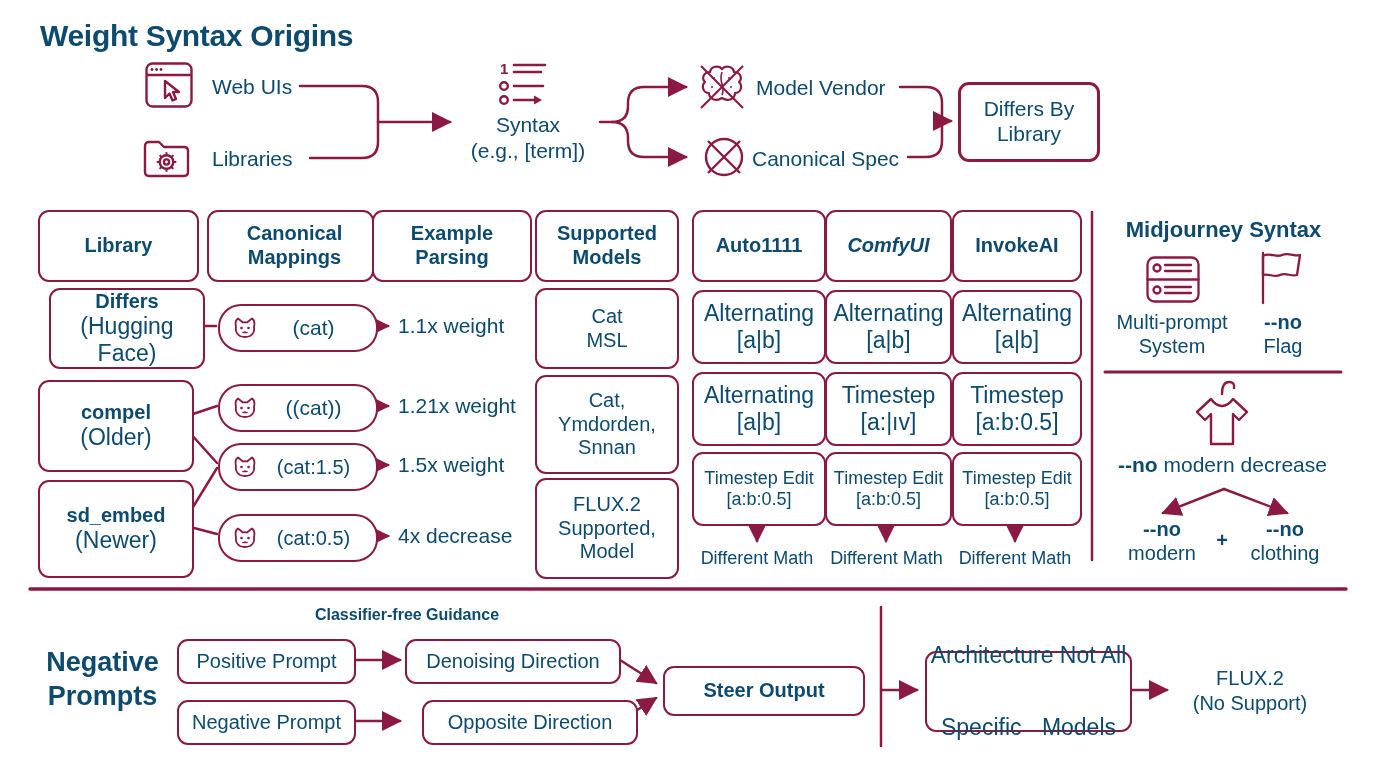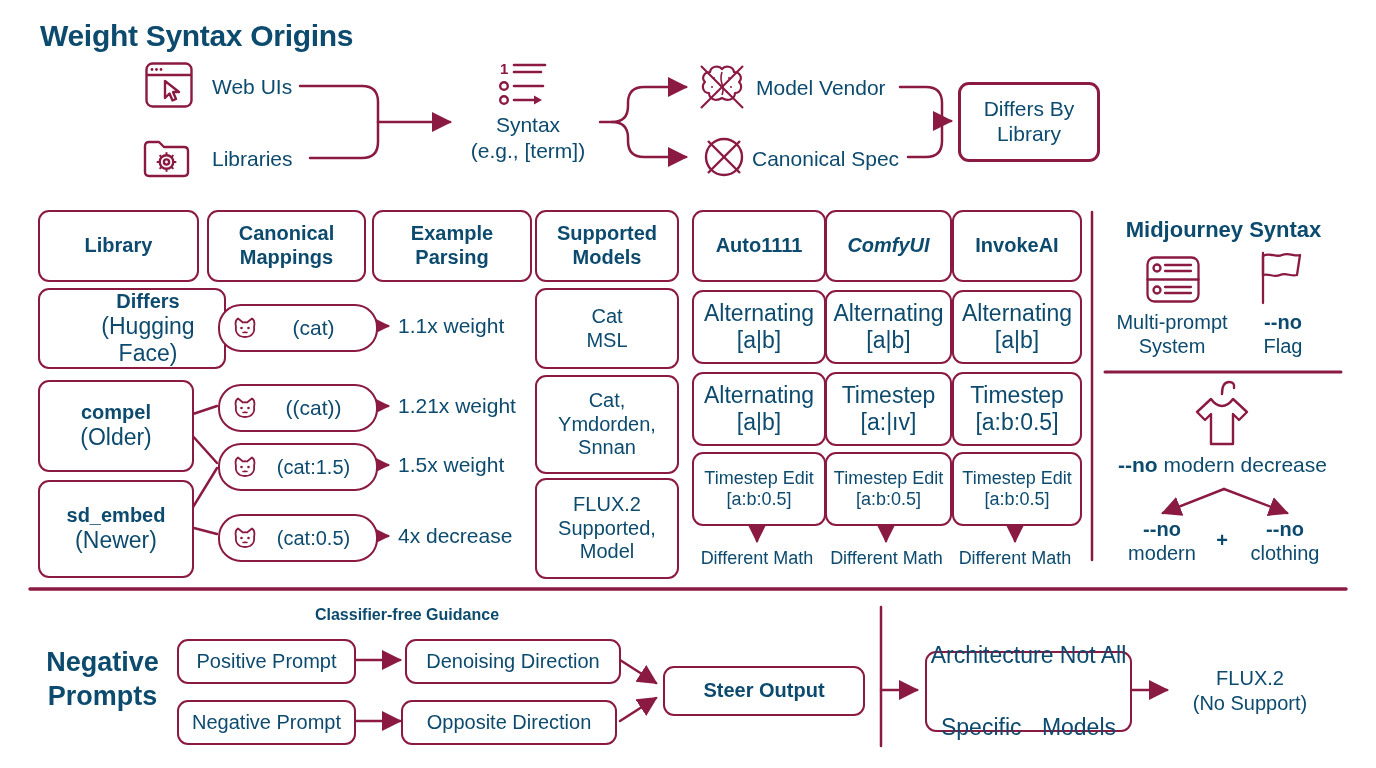--- a/index.html
+++ b/index.html
@@ -152,21 +152,21 @@
   <div class="txt f21" style="left:752px;top:146px;">Canonical Spec</div>
 
   <div class="box f21" style="left:958px;top:82px;width:136px;height:74px;border-width:3px;">
     <div>Differs By</div>
     <div>Library</div>
   </div>
 
   <div class="box b f20" style="left:38px;top:210px;width:157px;height:68px;">
     <div>Library</div>
   </div>
-  <div class="box b f20" style="left:207px;top:210px;width:155px;height:68px;">
+  <div class="box b f20" style="left:207px;top:210px;width:155px;height:68px;padding-left:8px;">
     <div>Canonical</div>
     <div>Mappings</div>
   </div>
   <div class="box b f20" style="left:372px;top:210px;width:156px;height:68px;">
     <div>Example</div>
     <div>Parsing</div>
   </div>
   <div class="box b f20" style="left:535px;top:210px;width:140px;height:68px;">
     <div>Supported</div>
     <div>Models</div>
@@ -174,21 +174,21 @@
   <div class="box b f20" style="left:692px;top:210px;width:130px;height:68px;">
     <div>Auto1111</div>
   </div>
   <div class="box b f20" style="left:825px;top:210px;width:123px;height:68px;font-style:italic;">
     <div>ComfyUI</div>
   </div>
   <div class="box b f20" style="left:952px;top:210px;width:126px;height:68px;">
     <div>InvokeAI</div>
   </div>
 
-  <div class="box" style="left:38px;top:288px;width:152px;height:77px;padding-left:32px;">
+  <div class="box" style="left:49px;top:288px;width:152px;height:77px;">
     <div class="b f20">Differs</div>
     <div class="f19">(Hugging Face)</div>
   </div>
   <div class="box" style="left:38px;top:380px;width:152px;height:88px;">
     <div class="b f20">compel</div>
     <div class="f19">(Older)</div>
   </div>
   <div class="box" style="left:38px;top:480px;width:152px;height:94px;">
     <div class="b f20">sd_embed</div>
     <div class="f19">(Newer)</div>
@@ -350,21 +350,21 @@
 
   <div class="box f20" style="left:177px;top:639px;width:175px;height:41px;align-items:center;">
     <div>Positive Prompt</div>
   </div>
   <div class="box f20" style="left:177px;top:700px;width:175px;height:41px;">
     <div>Negative Prompt</div>
   </div>
   <div class="box f20" style="left:405px;top:639px;width:212px;height:41px;">
     <div>Denoising Direction</div>
   </div>
-  <div class="box f20" style="left:401px;top:700px;width:212px;height:41px;">
+  <div class="box f20" style="left:422px;top:700px;width:212px;height:41px;">
     <div>Opposite Direction</div>
   </div>
   <div class="box b f20" style="left:663px;top:666px;width:198px;height:46px;">
     <div>Steer Output</div>
   </div>
 
   <div class="box f19" style="left:925px;top:651px;width:203px;height:77px;gap:44px;">
     <div>Architecture Not All</div>
     <div style="word-spacing:14px;">Specific Models</div>
   </div>

